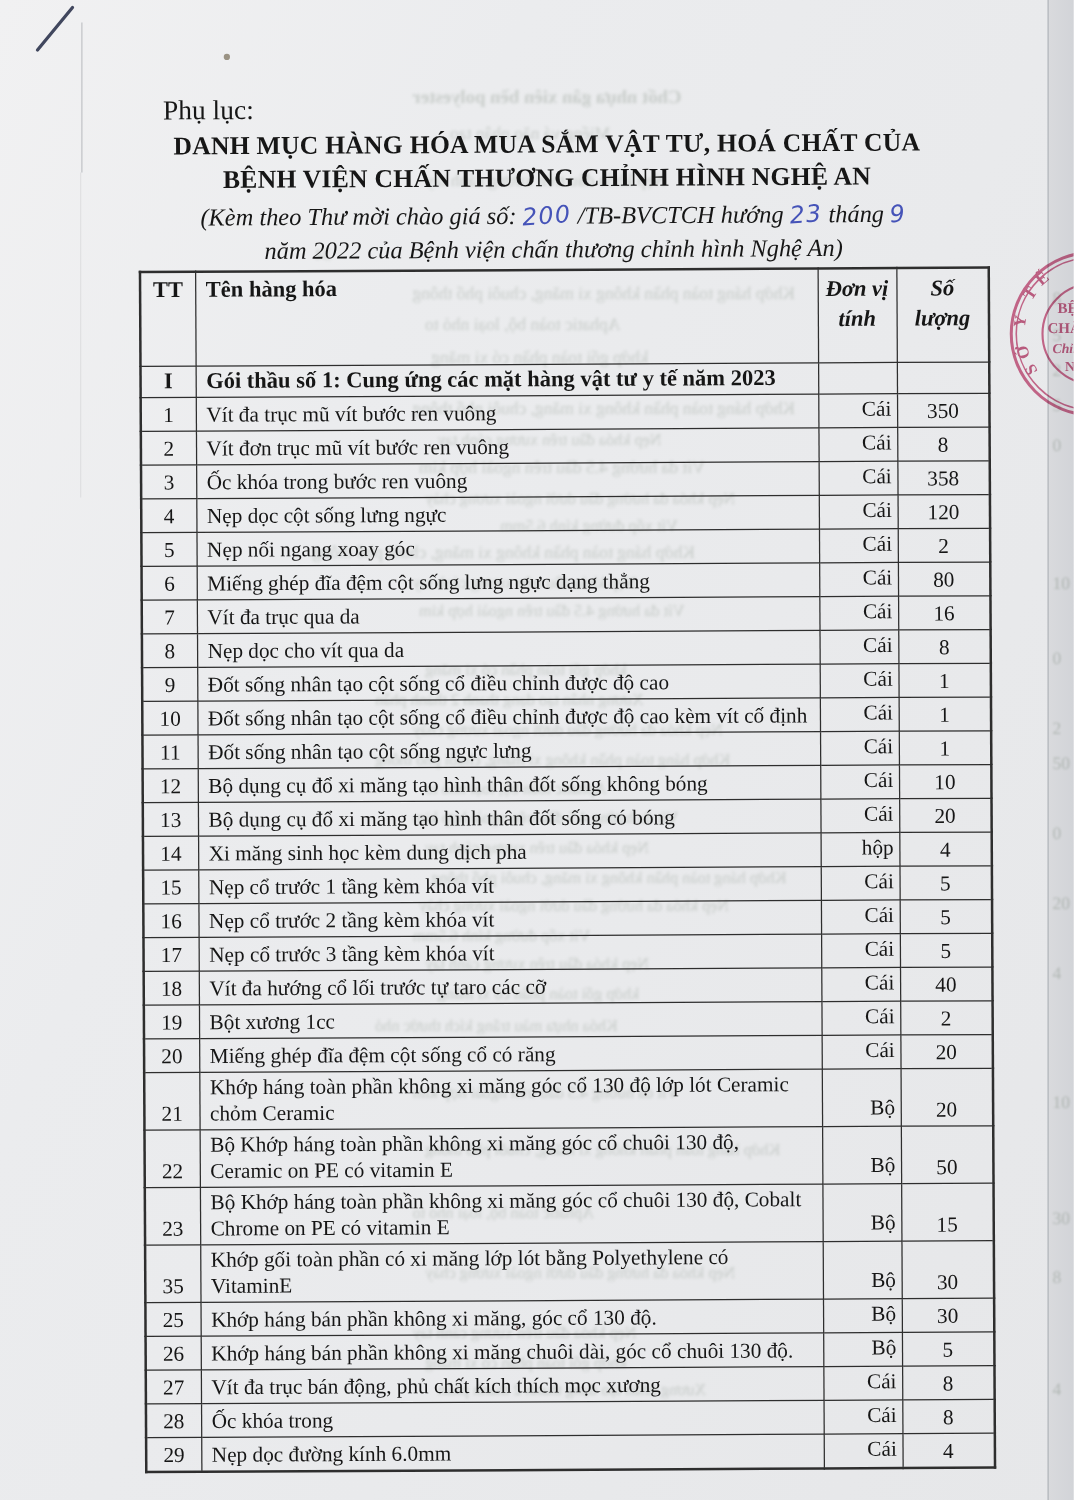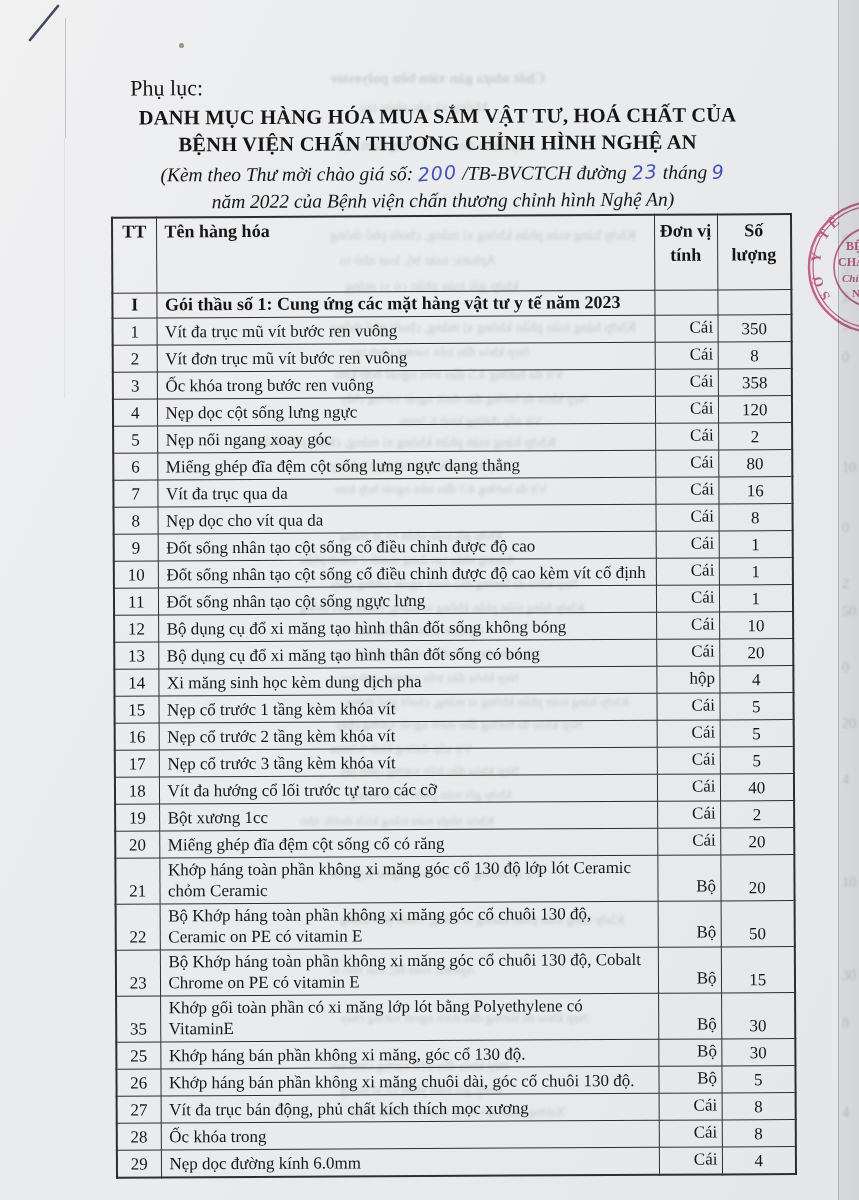--- a/index.html
+++ b/index.html
@@ -32,21 +32,21 @@
         font-style:italic;font-size:19.5px;line-height:27px;}
   .hw{font-family:"DejaVu Sans",sans-serif;font-style:italic;color:#4553b8;font-size:19px;
         display:inline-block;transform:rotate(-4deg);letter-spacing:1px;}
   table.main{position:absolute;left:113px;top:215px;border-collapse:collapse;table-layout:fixed;
         width:679px;font-size:17px;}
   table.main td,table.main th{border:1px solid #2e2e2e;overflow:hidden;}
   table.main{border:2px solid #2e2e2e;}
   th{font-size:18px;font-weight:bold;vertical-align:top;padding:3px 4px;}
   th.h-tt{text-align:center;}
   th.h-name{text-align:left;padding-left:8px;}
-  th.h-unit,th.h-qty{text-align:center;line-height:24px;}
+  th.h-unit,th.h-qty{text-align:center;line-height:24px;font-style:italic;}
   thead tr{height:75px;}
   td{line-height:21px;padding:1px 4px;}
   td.tt{text-align:center;vertical-align:bottom;padding-bottom:2px;}
   td.name{padding:1px 6px 2px 8px;vertical-align:bottom;}
   td.unit{padding-left:12px;vertical-align:bottom;padding-bottom:4px;text-align:right;}
   td.qty{text-align:center;vertical-align:bottom;padding-bottom:2px;}
   tr.row{height:23px;}
   tr.section td{font-weight:bold;font-size:18px;}
   
   .stamp{position:absolute;left:800px;top:192px;mix-blend-mode:multiply;opacity:.92;}
@@ -123,21 +123,21 @@
 
   <div class="doc">
     <div class="annot">Phụ lục:</div>
 
     <div class="title">
       <div>DANH MỤC HÀNG HÓA MUA SẮM VẬT TƯ, HOÁ CHẤT CỦA</div>
       <div>BỆNH VIỆN CHẤN THƯƠNG CHỈNH HÌNH NGHỆ AN</div>
     </div>
 
     <div class="subtitle">
-      <div><span>(Kèm theo Thư mời chào giá số: </span><span class="hw">200</span><span> /TB-BVCTCH  đường </span><span class="hw">23</span><span>  tháng </span><span class="hw">9</span></div>
+      <div><span>(Kèm theo Thư mời chào giá số: </span><span class="hw">200</span><span> /TB-BVCTCH  hướng </span><span class="hw">23</span><span>  tháng </span><span class="hw">9</span></div>
       <div>năm 2022 của Bệnh viện chấn thương chỉnh hình Nghệ An)</div>
     </div>
 
     <table class="main">
       <colgroup>
           <col style="width:44px">
           <col style="width:498px">
           <col style="width:63px">
           <col style="width:74px">
         </colgroup>

